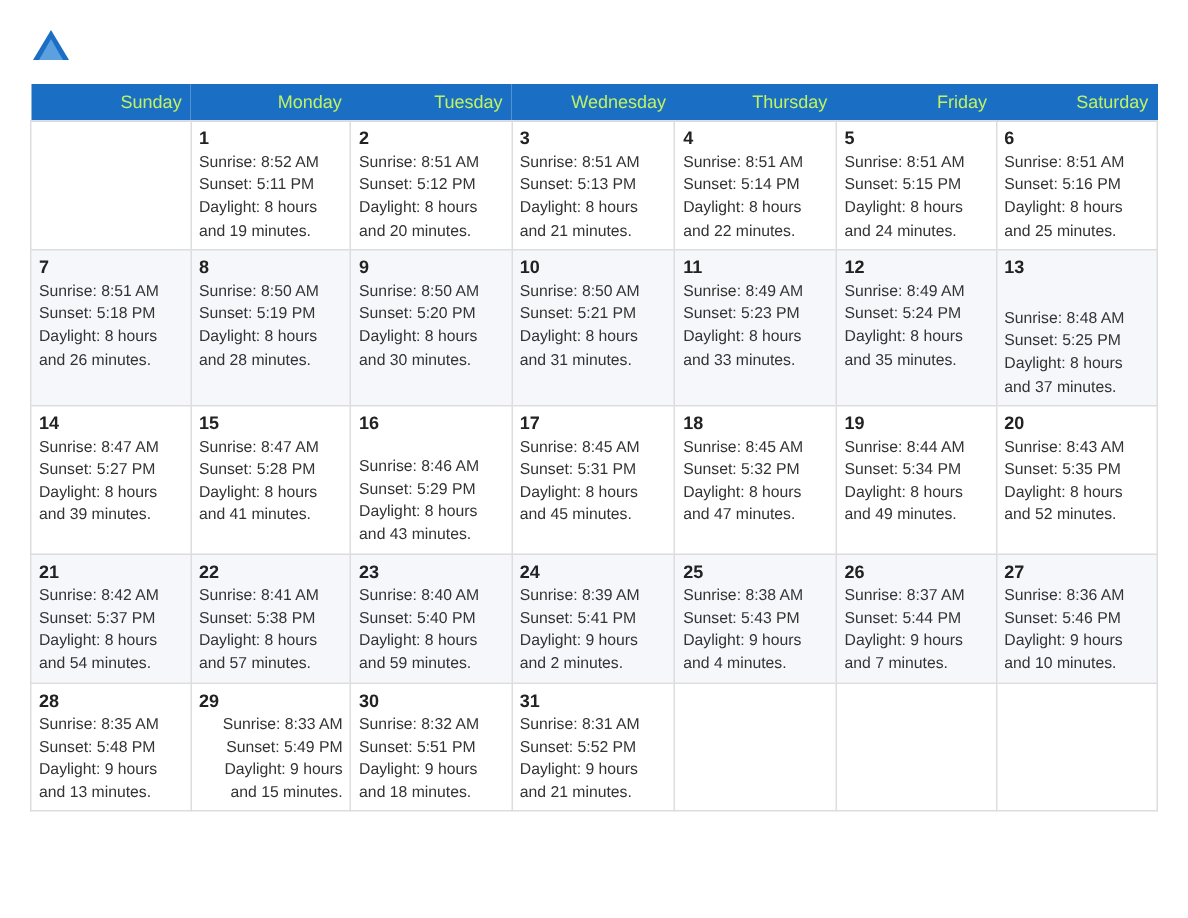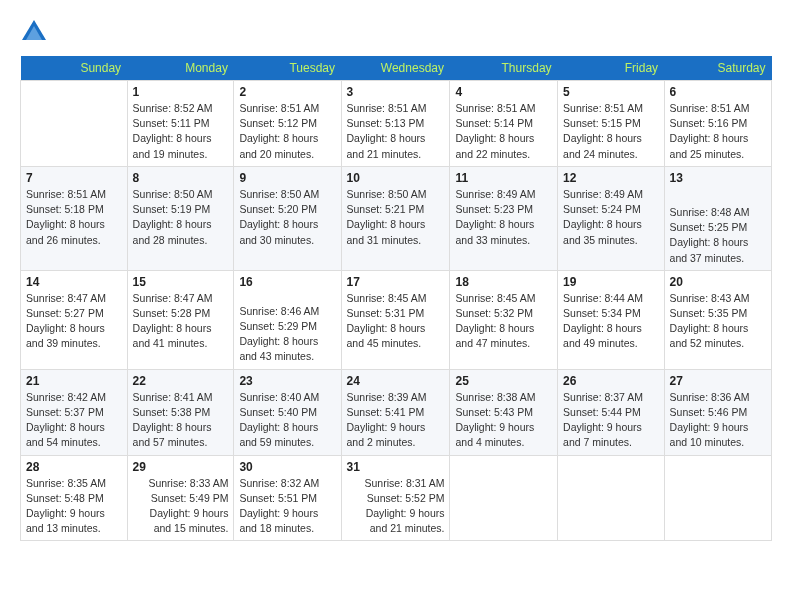--- a/index.html
+++ b/index.html
@@ -348,21 +348,21 @@
           </td>
           <td>
             <span class="day-number">30</span>
             <div class="day-info" style="white-space: pre-line;">Sunrise: 8:32 AM
 Sunset: 5:51 PM
 Daylight: 9 hours
 and 18 minutes.</div>
           </td>
           <td>
             <span class="day-number">31</span>
-            <div class="day-info" style="white-space: pre-line; text-align: right;">Sunrise: 8:31 AM
+            <div class="day-info" style="white-space: pre-line;">Sunrise: 8:31 AM
 Sunset: 5:52 PM
 Daylight: 9 hours
 and 21 minutes.</div>
           </td>
           <td class="empty-cell"></td>
           <td class="empty-cell"></td>
           <td class="empty-cell"></td>
         </tr>
       </tbody>
   </table>

